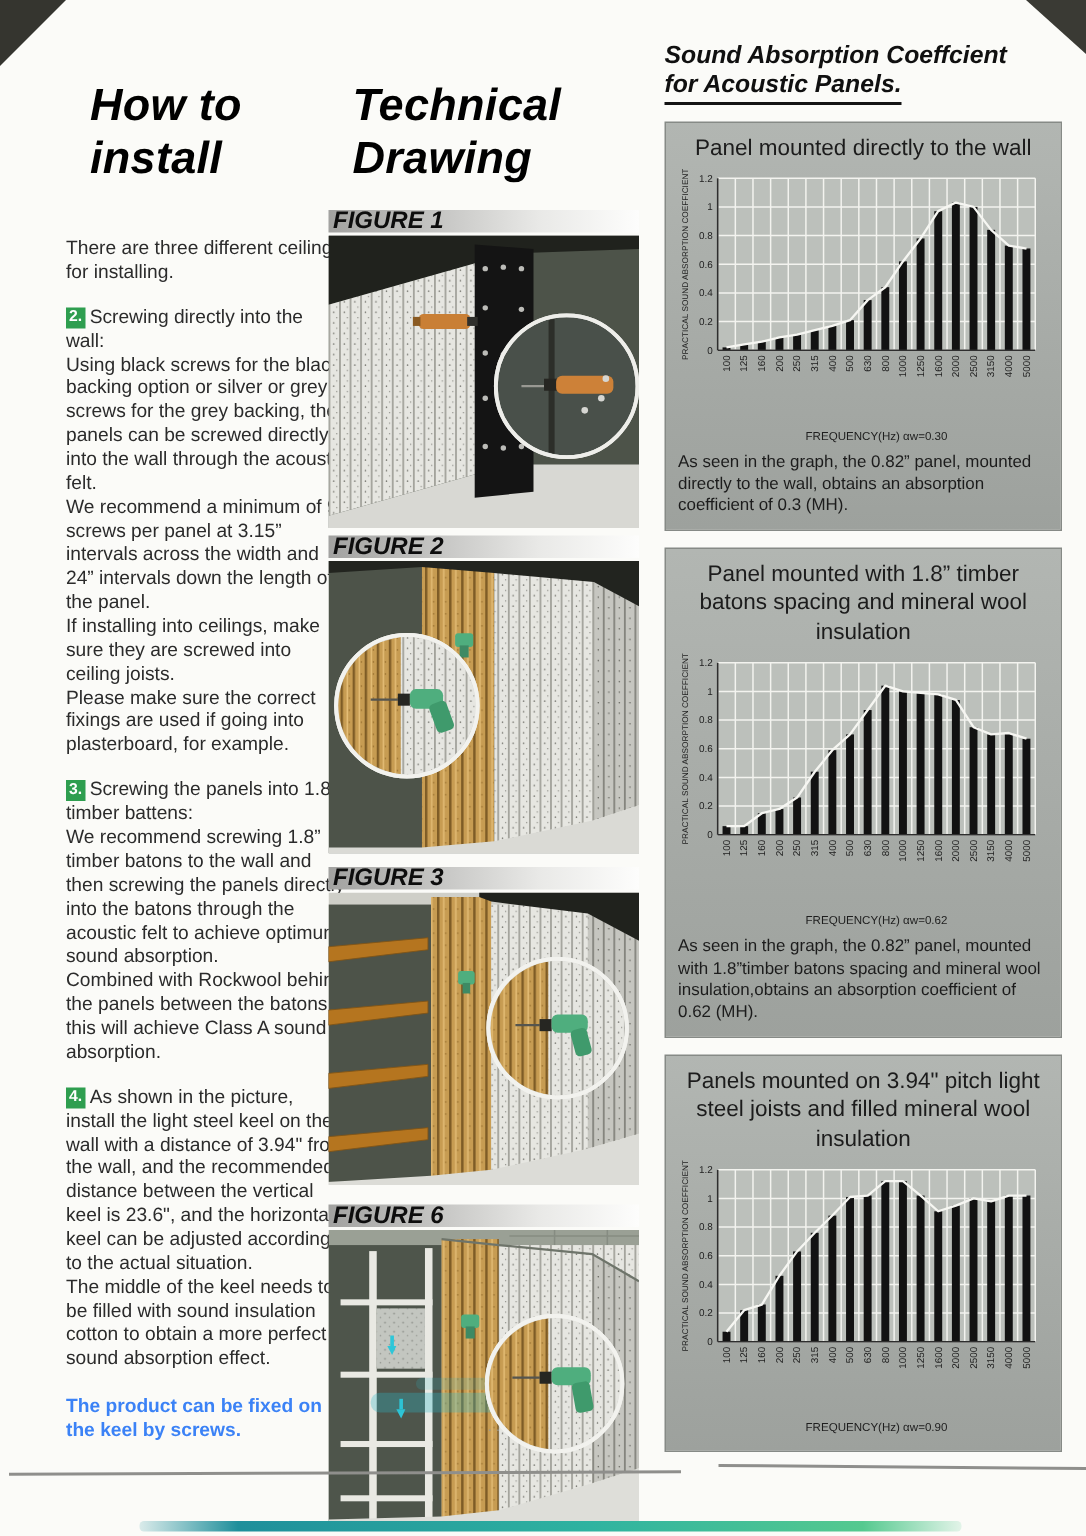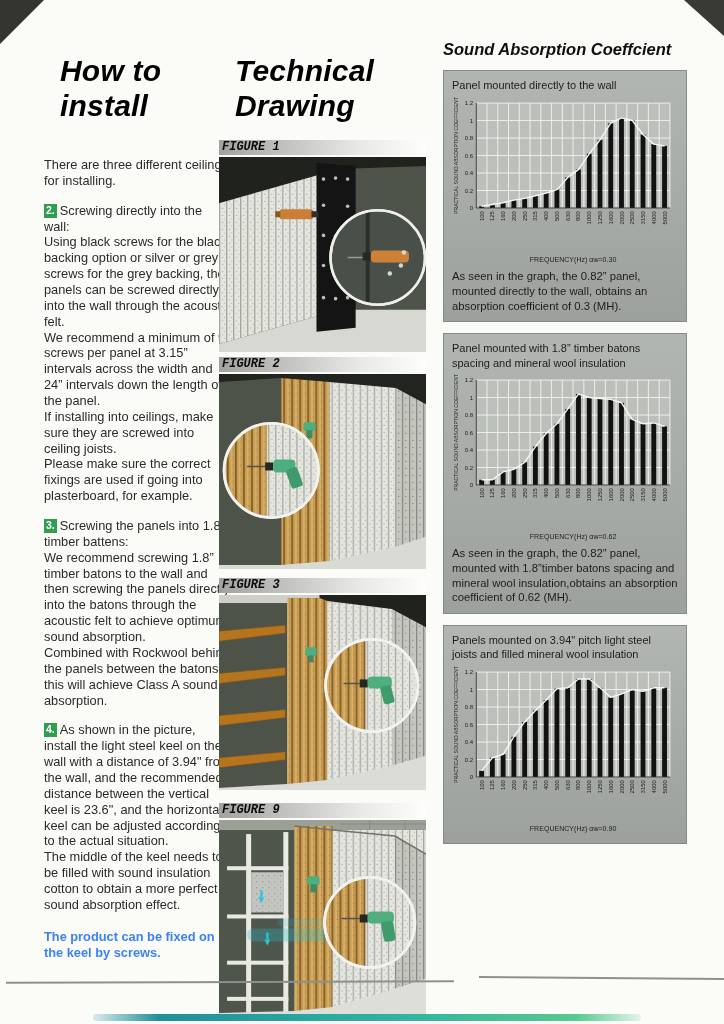--- a/index.html
+++ b/index.html
@@ -13,43 +13,43 @@
              border-top:36px solid #3a3a34;border-left:40px solid transparent;}
   .scan-line-left{position:absolute;top:981px;left:6px;width:448px;height:2px;background:#8f8f8c;transform:rotate(-0.2deg);}
   .scan-line-right{position:absolute;top:977px;left:479px;width:245px;height:2px;background:#8f8f8c;transform:rotate(0.5deg);}
   .page-mark{position:absolute;top:948px;left:325px;font-size:9px;color:#9a9a94;}
   .footer-teal{position:absolute;top:1014px;left:93px;width:548px;height:7px;border-radius:3px;
                background:linear-gradient(90deg,rgba(31,143,155,.15),#1f8f9b 12%,#2fb3a0 55%,#55c98f 88%,rgba(85,201,143,.15));}
 
   
   .col-left{position:absolute;left:44px;top:38px;width:187px;}
   .col-mid{position:absolute;left:219px;top:38px;width:207px;}
-  .col-right{position:absolute;left:443px;top:40px;width:244px;}
+  .col-right{position:absolute;left:443px;top:28px;width:265px;}
 
   .big-title{margin:16px;font-size:30px;font-style:italic;font-weight:800;color:#000000;letter-spacing:.2px;line-height:1.15;}
 
   .intro{margin-top:34px;font-size:12.8px;line-height:1.24;color:#2b2b2b;}
   .step{margin-top:14px;font-size:12.8px;line-height:1.24;color:#2b2b2b;}
   .step-num{display:inline-block;background:#2e9e4f;color:#fff;font-size:10.5px;font-weight:bold;
             padding:0 2px 1px 2px;margin-right:3px;vertical-align:1px;}
   .step-text{white-space:pre-line;}
   .outro{margin-top:16px;font-size:12.8px;line-height:1.24;color:#3b82f6;font-weight:bold;}
 
   .figure-block{margin-top:6px;}
   .fb-1{margin-top:17px;} .fb-2{margin-top:5px;border-radius:15px;} .fb-3{margin-top:9px;} .fb-4{margin-top:13px;}
-  .figure-label{height:15px;line-height:15px;font-size:12px;font-weight:800;font-style:italic;color:#0d0d0d;
-                padding-left:3px;background:linear-gradient(90deg,#a2a2a0 0%,#c8c8c6 38%,#e9e9e7 68%,#fdfdfc 100%);font-family:Liberation Mono, monospace;}
+  .figure-label{height:15px;line-height:15px;font-size:16px;font-weight:800;font-style:italic;color:#0d0d0d;
+                padding-left:3px;background:linear-gradient(90deg,#a2a2a0 0%,#c8c8c6 38%,#e9e9e7 68%,#fdfdfc 100%);}
   .figure-img{display:block;width:100%;margin-top:2px;}
 
   .rc-title{margin:0;font-size:16.5px;font-weight:800;font-style:italic;line-height:1.18;color:#101010;}
   .rc-title .u{display:inline-block;border-bottom:2px solid #141414;padding-bottom:1px;}
   .gpanel{margin-top:11px;background:linear-gradient(180deg,#b2b6b2,#9da19d);
           border:1px solid #868a86;padding:7px 8px 8px 8px;color:#1c1c1c;}
   .gp-intro{margin:0 0 7px 0;font-size:11px;line-height:1.3;text-align:justify;}
-  .gp-subtitle{margin:0 0 2px 0;font-size:11px;line-height:1.3;}
+  .gp-subtitle{margin:0 0 2px 0;font-size:15px;line-height:1.3;text-align:center;}
   .gp-caption{margin:3px 0 0 0;font-size:11.3px;line-height:1.3;}
   .chart-box svg{display:block;}
 </style>
 </head>
 <body>
 
 <svg width="0" height="0" style="position:absolute" aria-hidden="true">
   <defs>
     <pattern id="gs" width="7" height="7" patternUnits="userSpaceOnUse">
       <rect width="7" height="7" fill="#e6e6e1"></rect>
@@ -213,21 +213,21 @@
           <line x1="124" y1="88" x2="140" y2="88" stroke="#55554f" stroke-width="1.5"></line>
           <rect x="140" y="84" width="8" height="8" fill="#262622"></rect>
           <rect x="148" y="81" width="24" height="12" rx="4" fill="#4fae7e"></rect>
           <rect x="160" y="92" width="11" height="18" rx="3" fill="#3f9a6c" transform="rotate(-15 160 92)"></rect>
         </g>
         <circle cx="152" cy="90" r="46" fill="none" stroke="#f2f2ee" stroke-width="2.5"></circle>
       </svg>
     </div>
 
     <div class="figure-block fb-4">
-      <div class="figure-label">FIGURE 9</div>
+      <div class="figure-label">FIGURE 6</div>
       <svg class="figure-img" viewBox="0 0 206 194">
         <rect width="206" height="194" fill="#9aa095"></rect>
         <line x1="120" y1="4" x2="206" y2="4" stroke="#868c82" stroke-width="1"></line>
         <line x1="150" y1="0" x2="150" y2="14" stroke="#868c82" stroke-width="1"></line>
         <line x1="185" y1="0" x2="185" y2="22" stroke="#868c82" stroke-width="1"></line>
         <rect x="0" y="10" width="75" height="183" fill="#4e554b"></rect>
         <g fill="#e9e9e3">
           <rect x="27" y="14" width="5" height="178"></rect>
           <rect x="64" y="12" width="5" height="180"></rect>
           <rect x="8" y="46" width="61" height="4"></rect>
@@ -263,20 +263,21 @@
           <rect x="161" y="102" width="12" height="20" rx="3" fill="#3f9a6c" transform="rotate(-10 161 102)"></rect>
         </g>
         <circle cx="150" cy="102" r="45" fill="none" stroke="#f2f2ee" stroke-width="2.5"></circle>
       </svg>
     </div>
   </div>
 
   <div class="col-right">
     <h1 class="rc-title">
       <span>Sound Absorption Coeffcient</span><br>
+      <span class="u">for Acoustic Panels.</span>
     </h1>
 
     <div class="gpanel">
       <p class="gp-subtitle">Panel mounted directly to the wall</p>
       <div class="chart-box">
           <svg viewBox="0 0 224 170" width="100%">
             <rect x="24" y="8" width="192" height="104" fill="#bcc0bb"></rect>
             <line x1="24" y1="112" x2="216" y2="112" stroke="#f3f3ef" stroke-width="0.9"></line>
             <text x="21" y="114" font-size="6" fill="#1e1e1e" text-anchor="end" font-family="&quot;Liberation Sans&quot;, sans-serif">0</text>
             <line x1="24" y1="94.66666666666666" x2="216" y2="94.66666666666666" stroke="#f3f3ef" stroke-width="0.9"></line>

